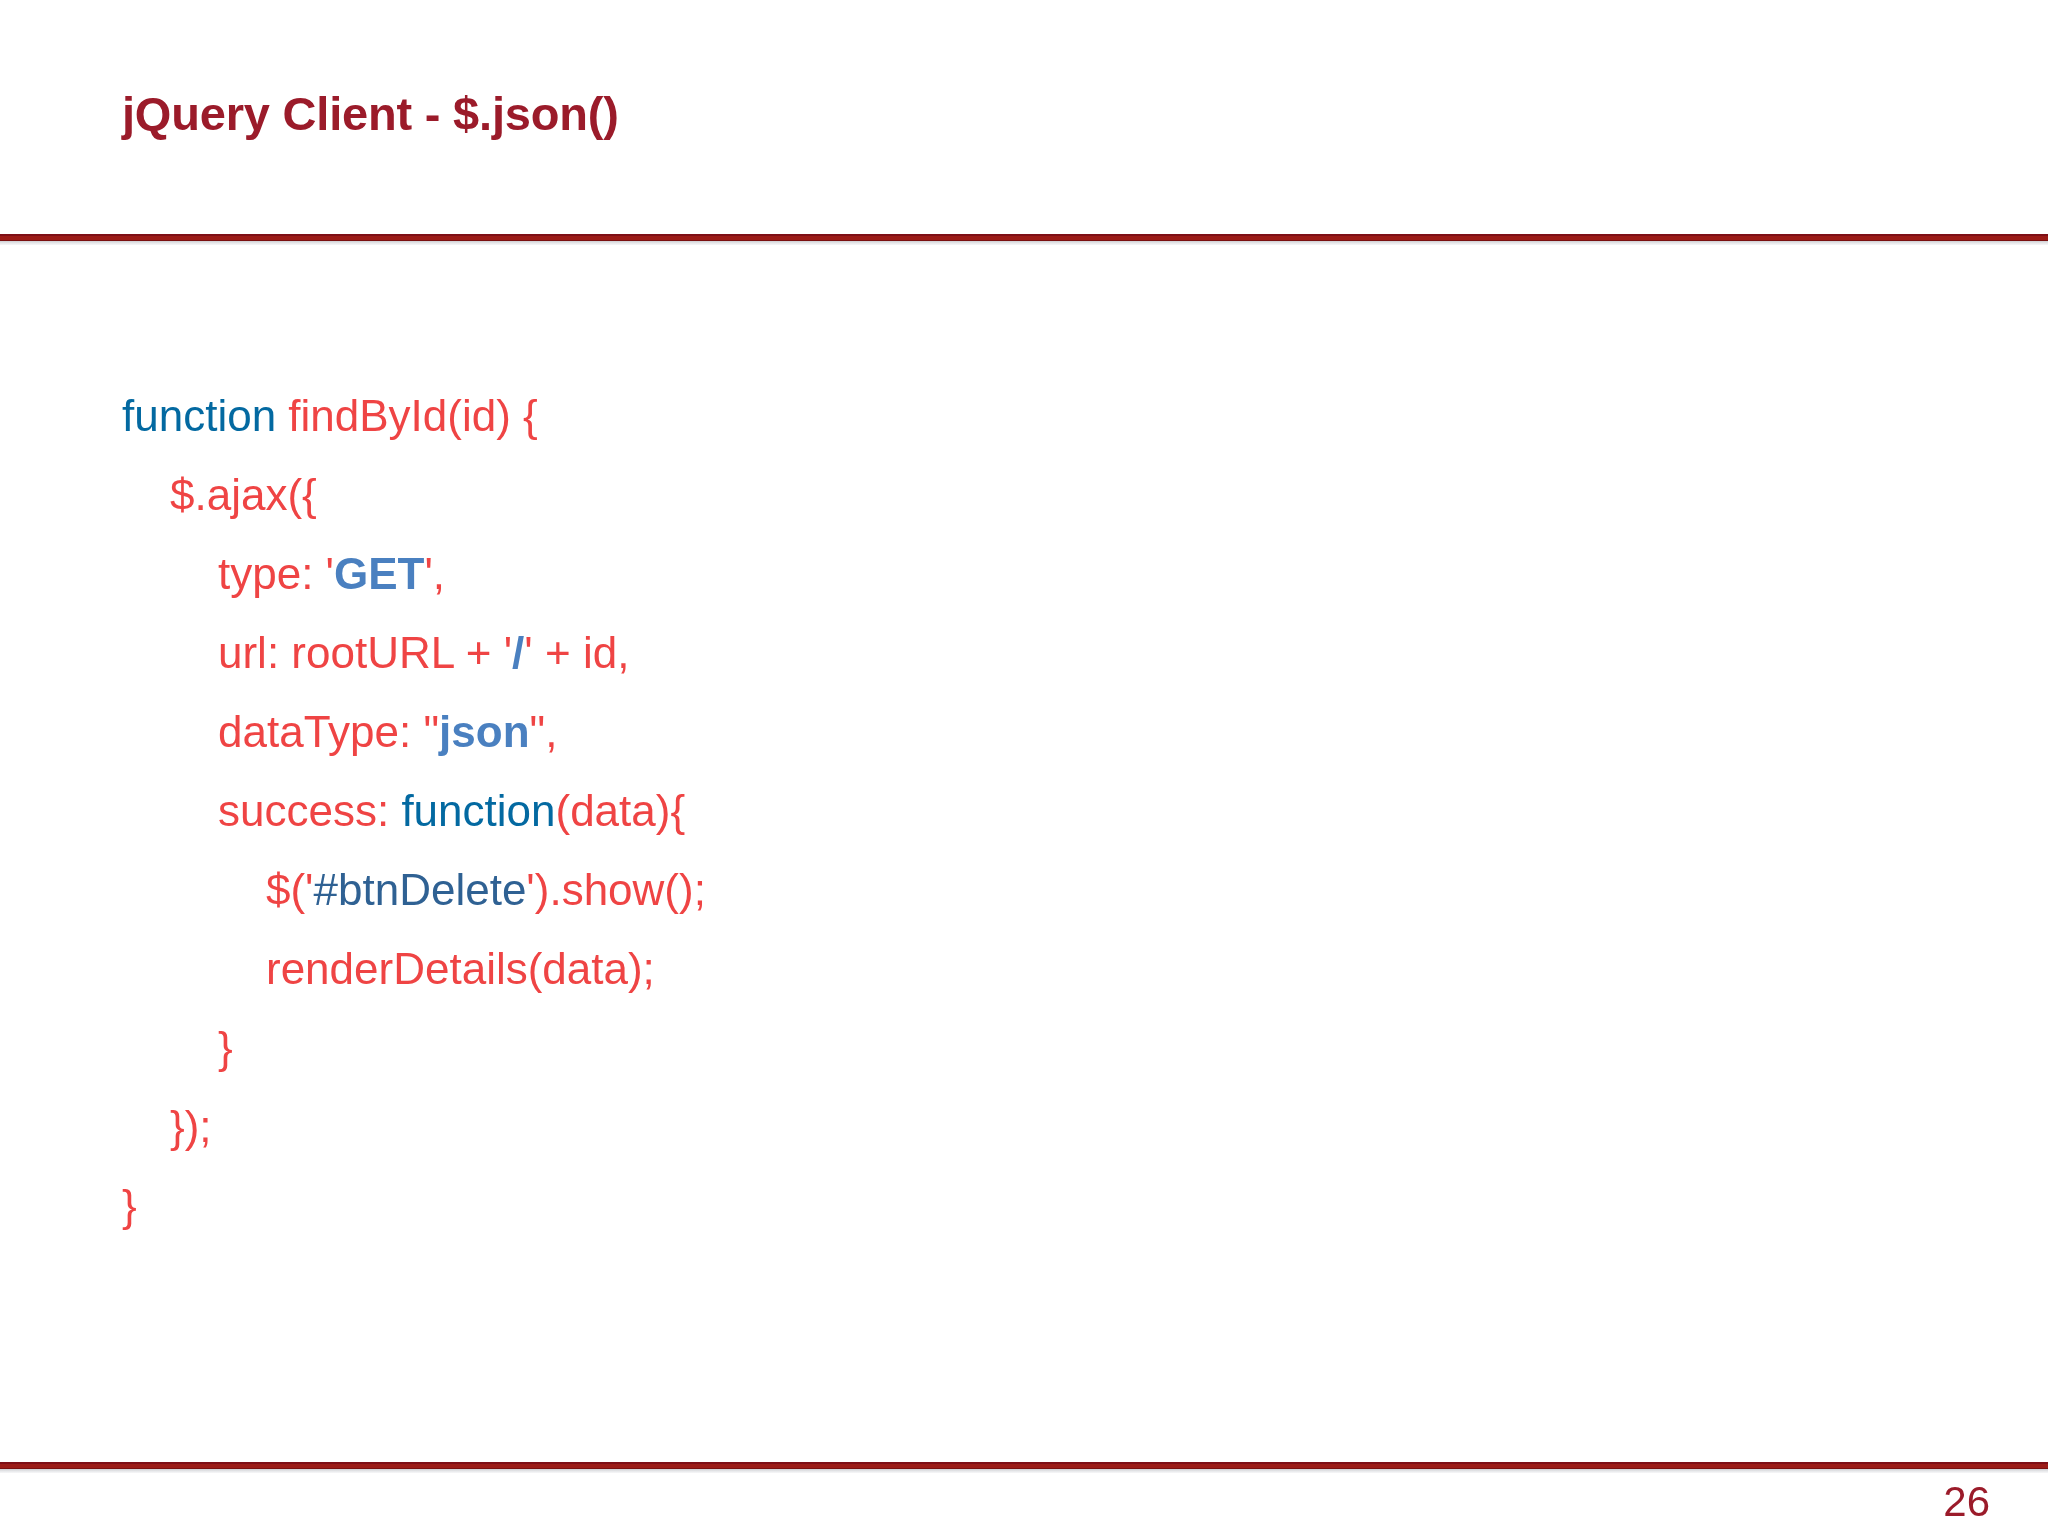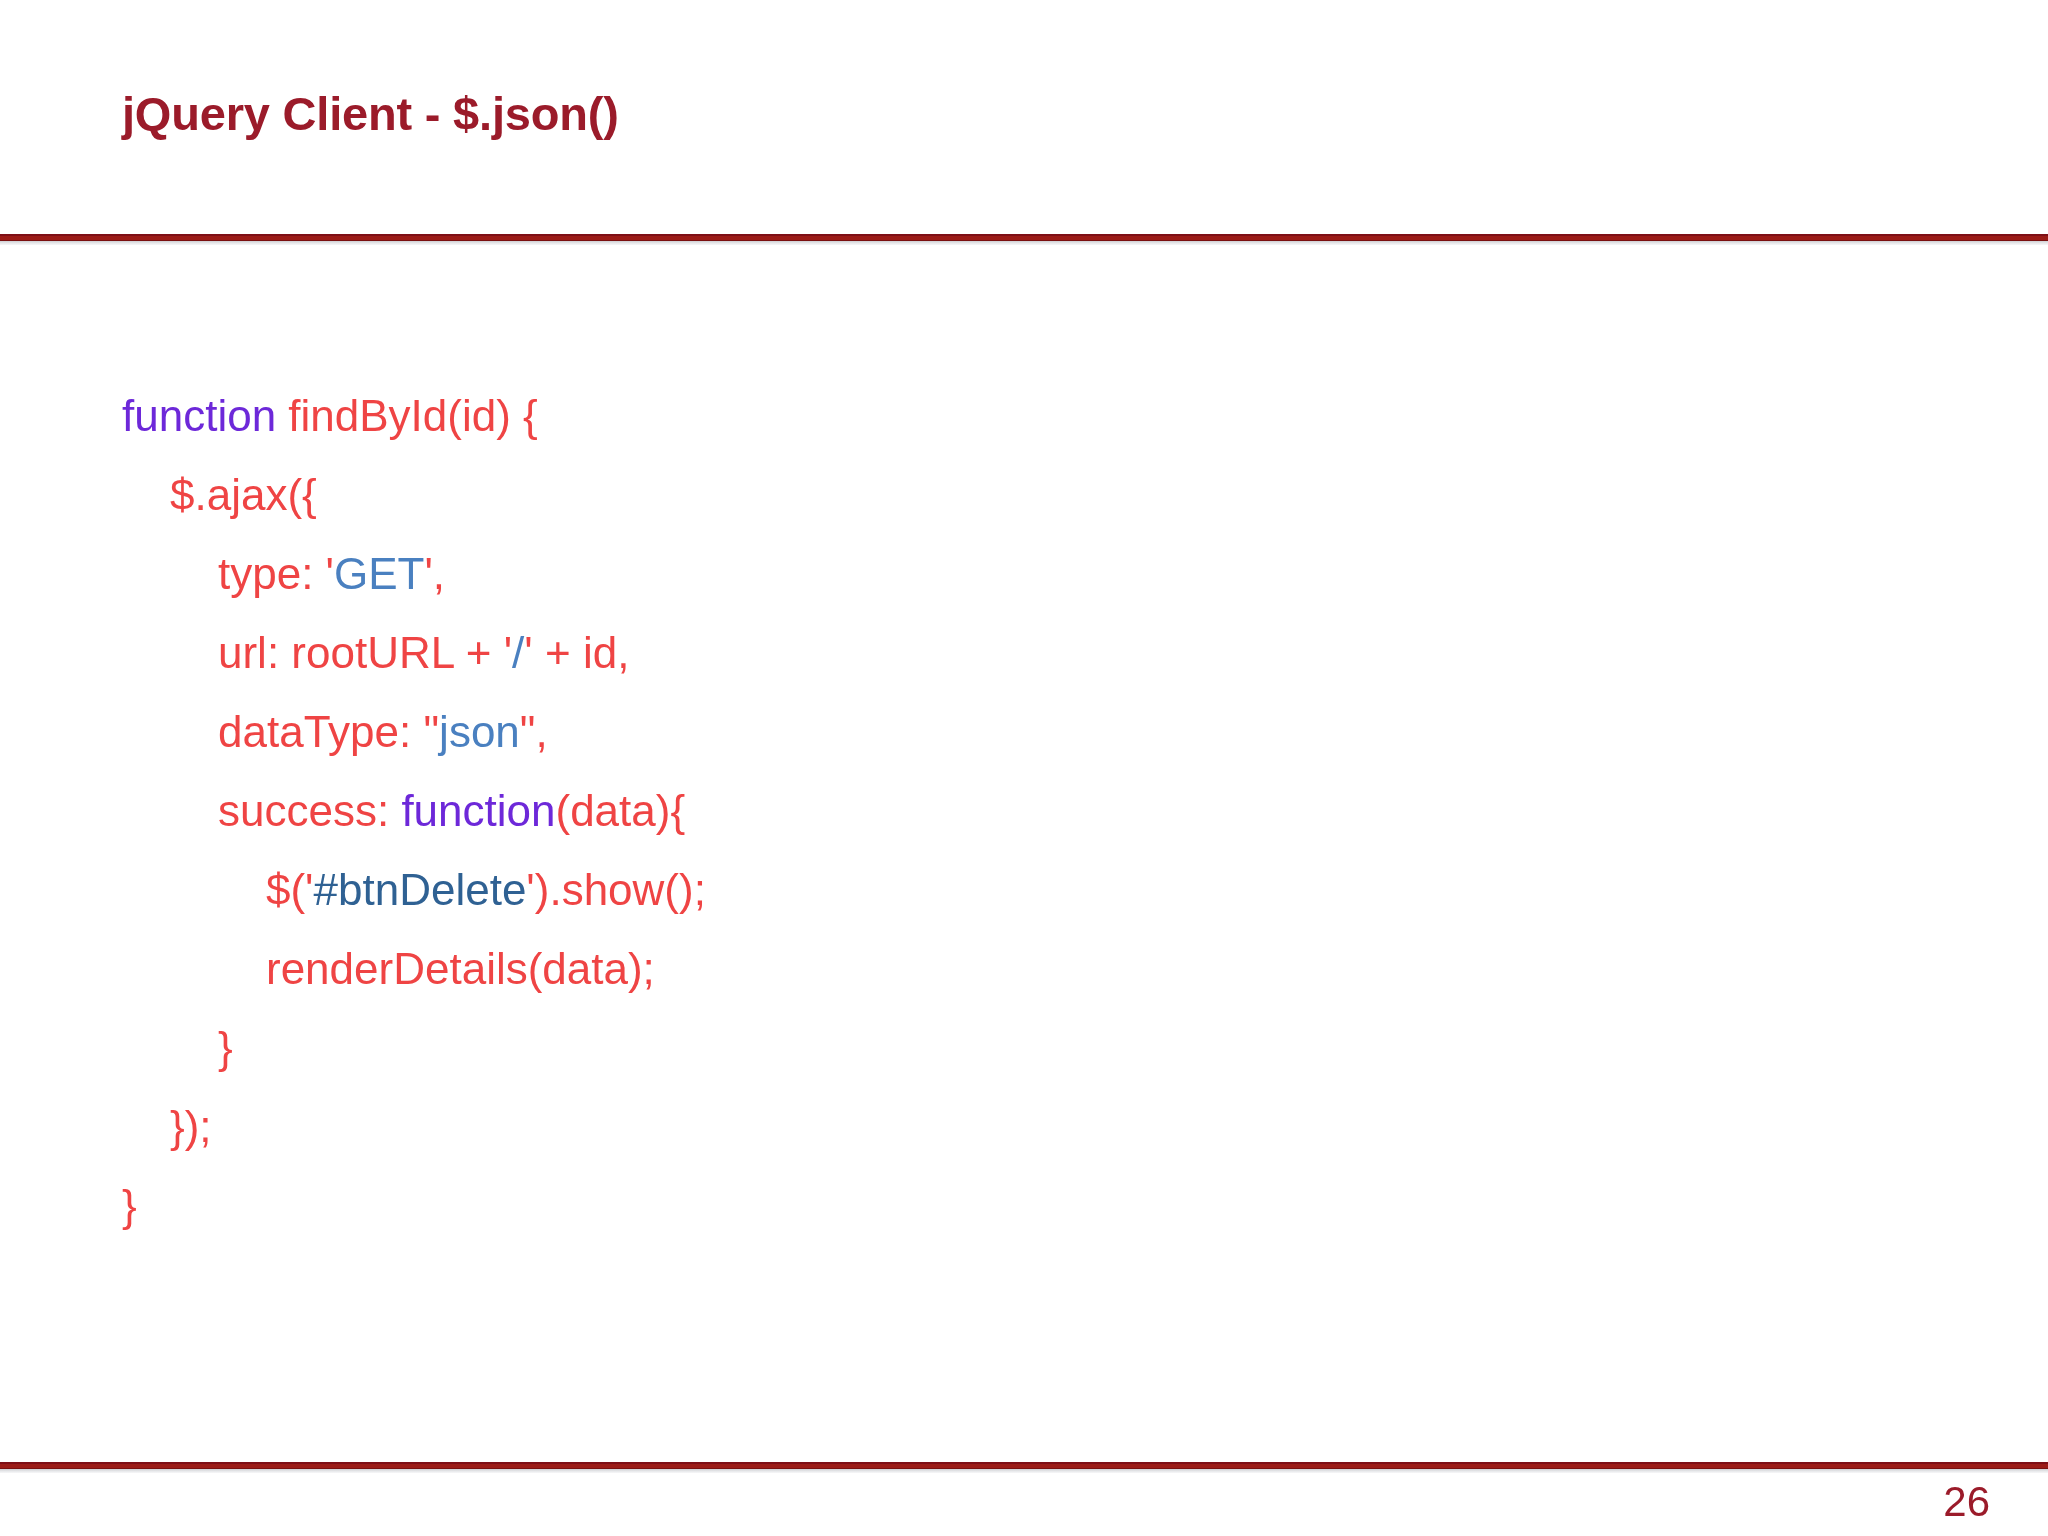--- a/index.html
+++ b/index.html
@@ -84,22 +84,22 @@
     font-family: "Liberation Sans", sans-serif;
     font-size: 44px;
     line-height: 79px;
     color: #000000;
     white-space: pre;
   }
   .code-line {
     white-space: pre;
     height: 79px;
   }
-  .tok-kw     { color: #6d28d9; }
-  .tok-str    { color: #4A80C0; }
+  .tok-kw     { color: #0369a1; }
+  .tok-str    { color: #4A80C0; font-weight: bold; }
   .tok-sel    { color: #2F6193; margin-top: 36px; }
   .tok-plain  { color: #ef4444; }
 
   
   .page-number {
     position: absolute;
     right: 58px;
     top: 1478px;
     font-size: 42px;
     color: #9B1B2A;

